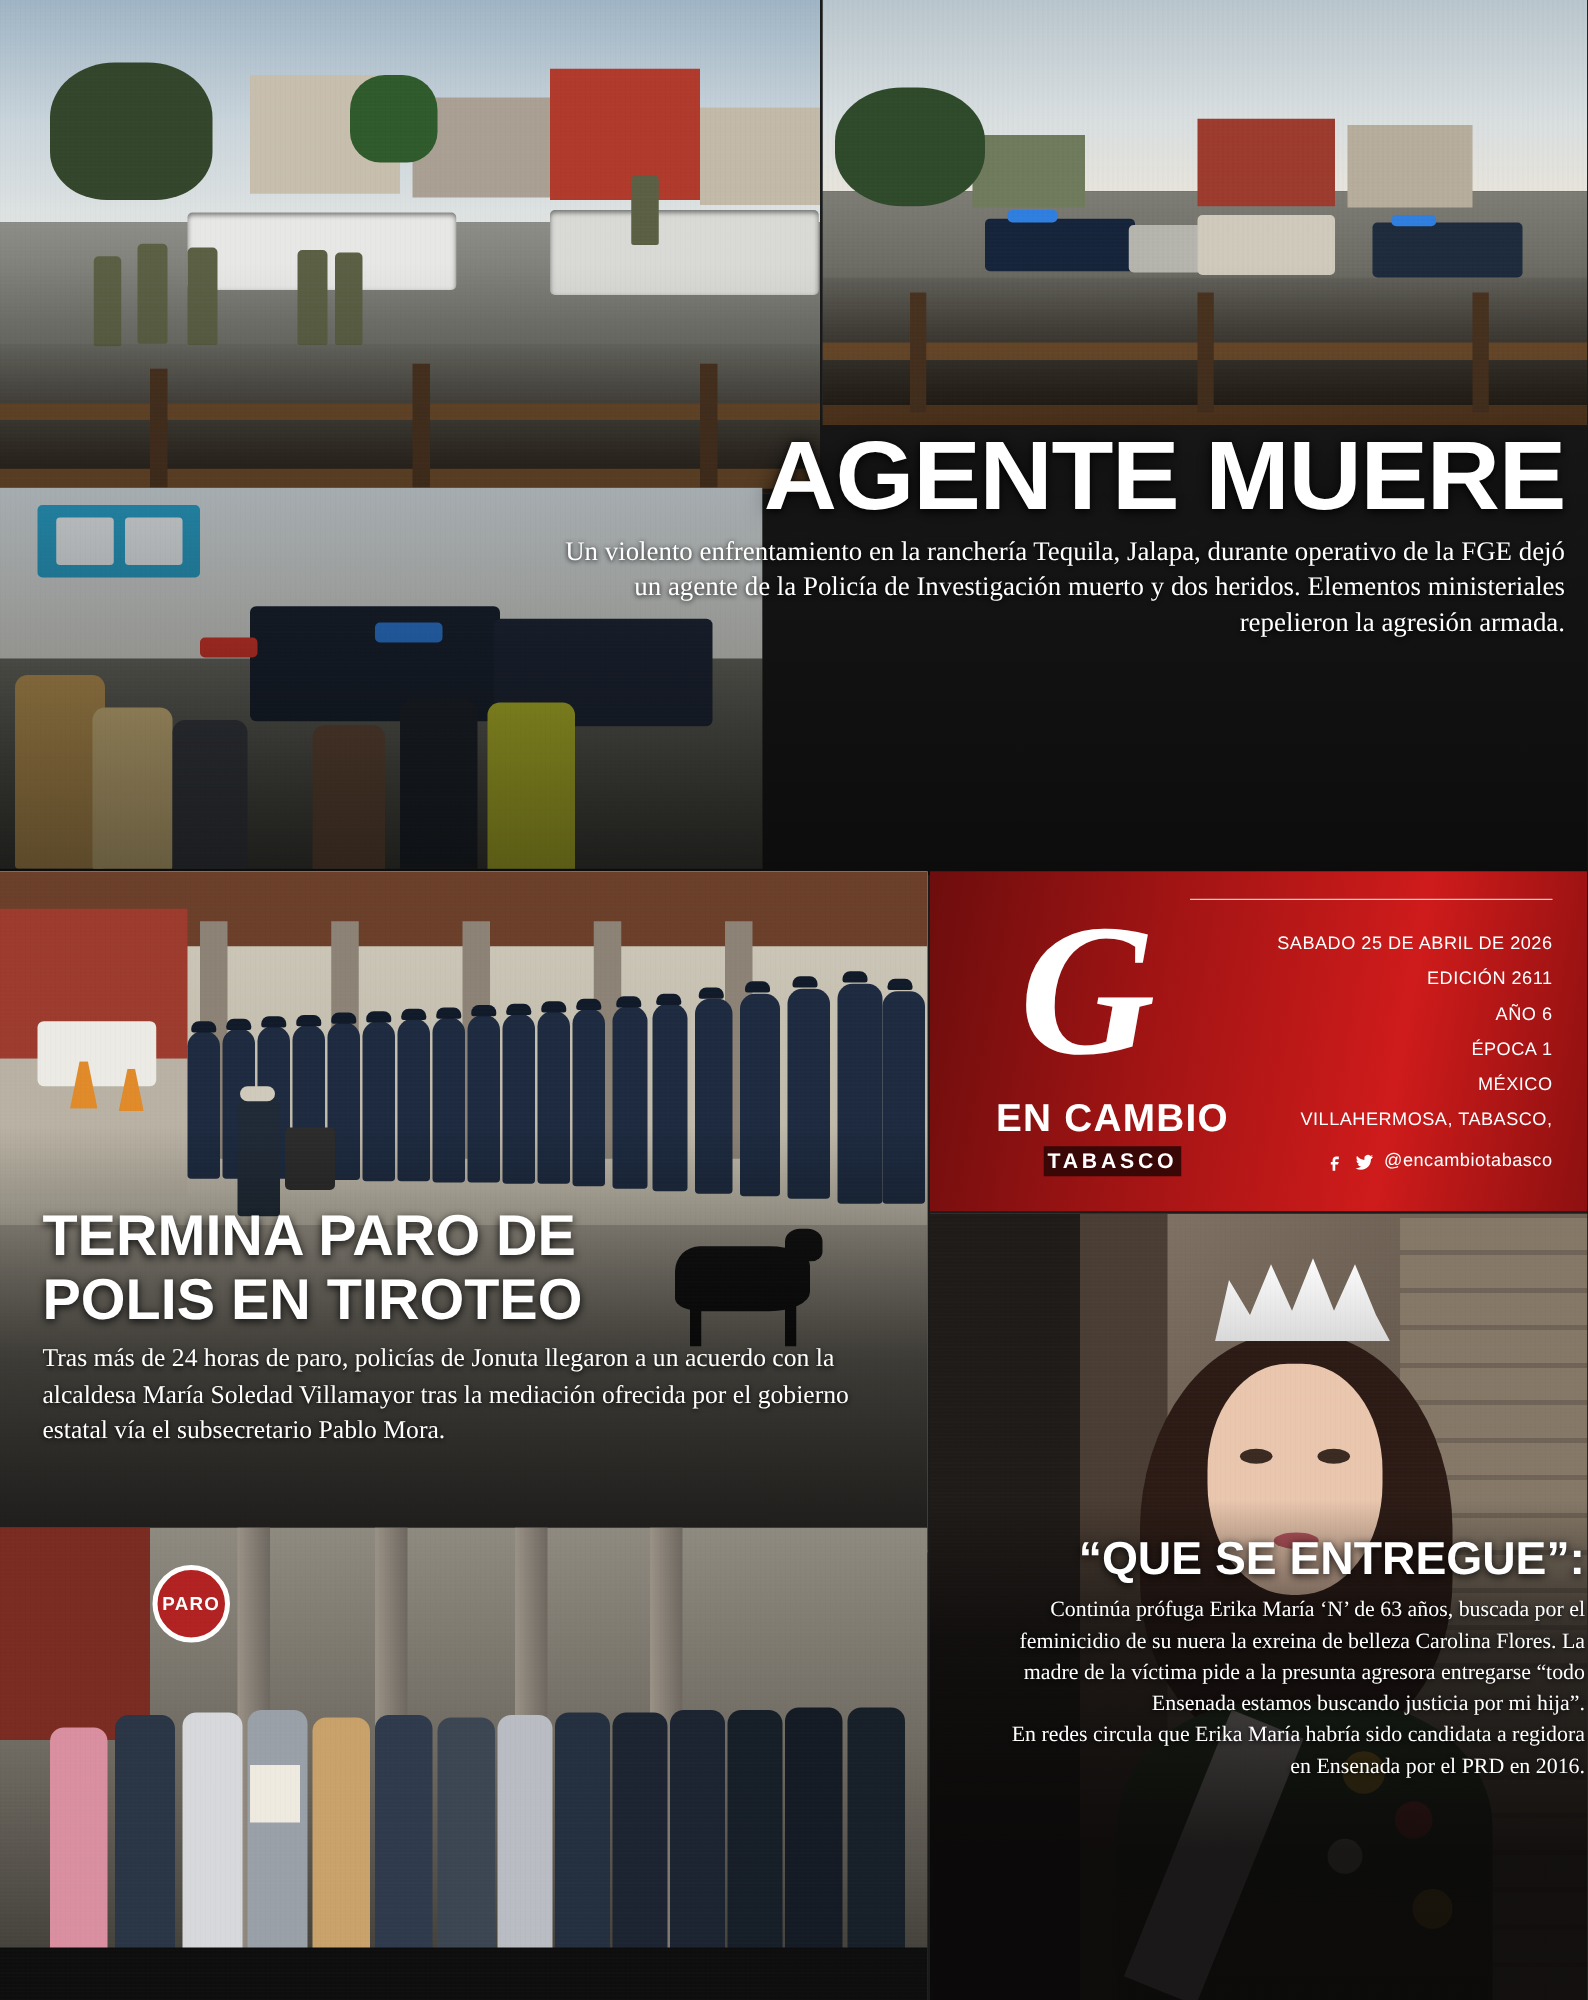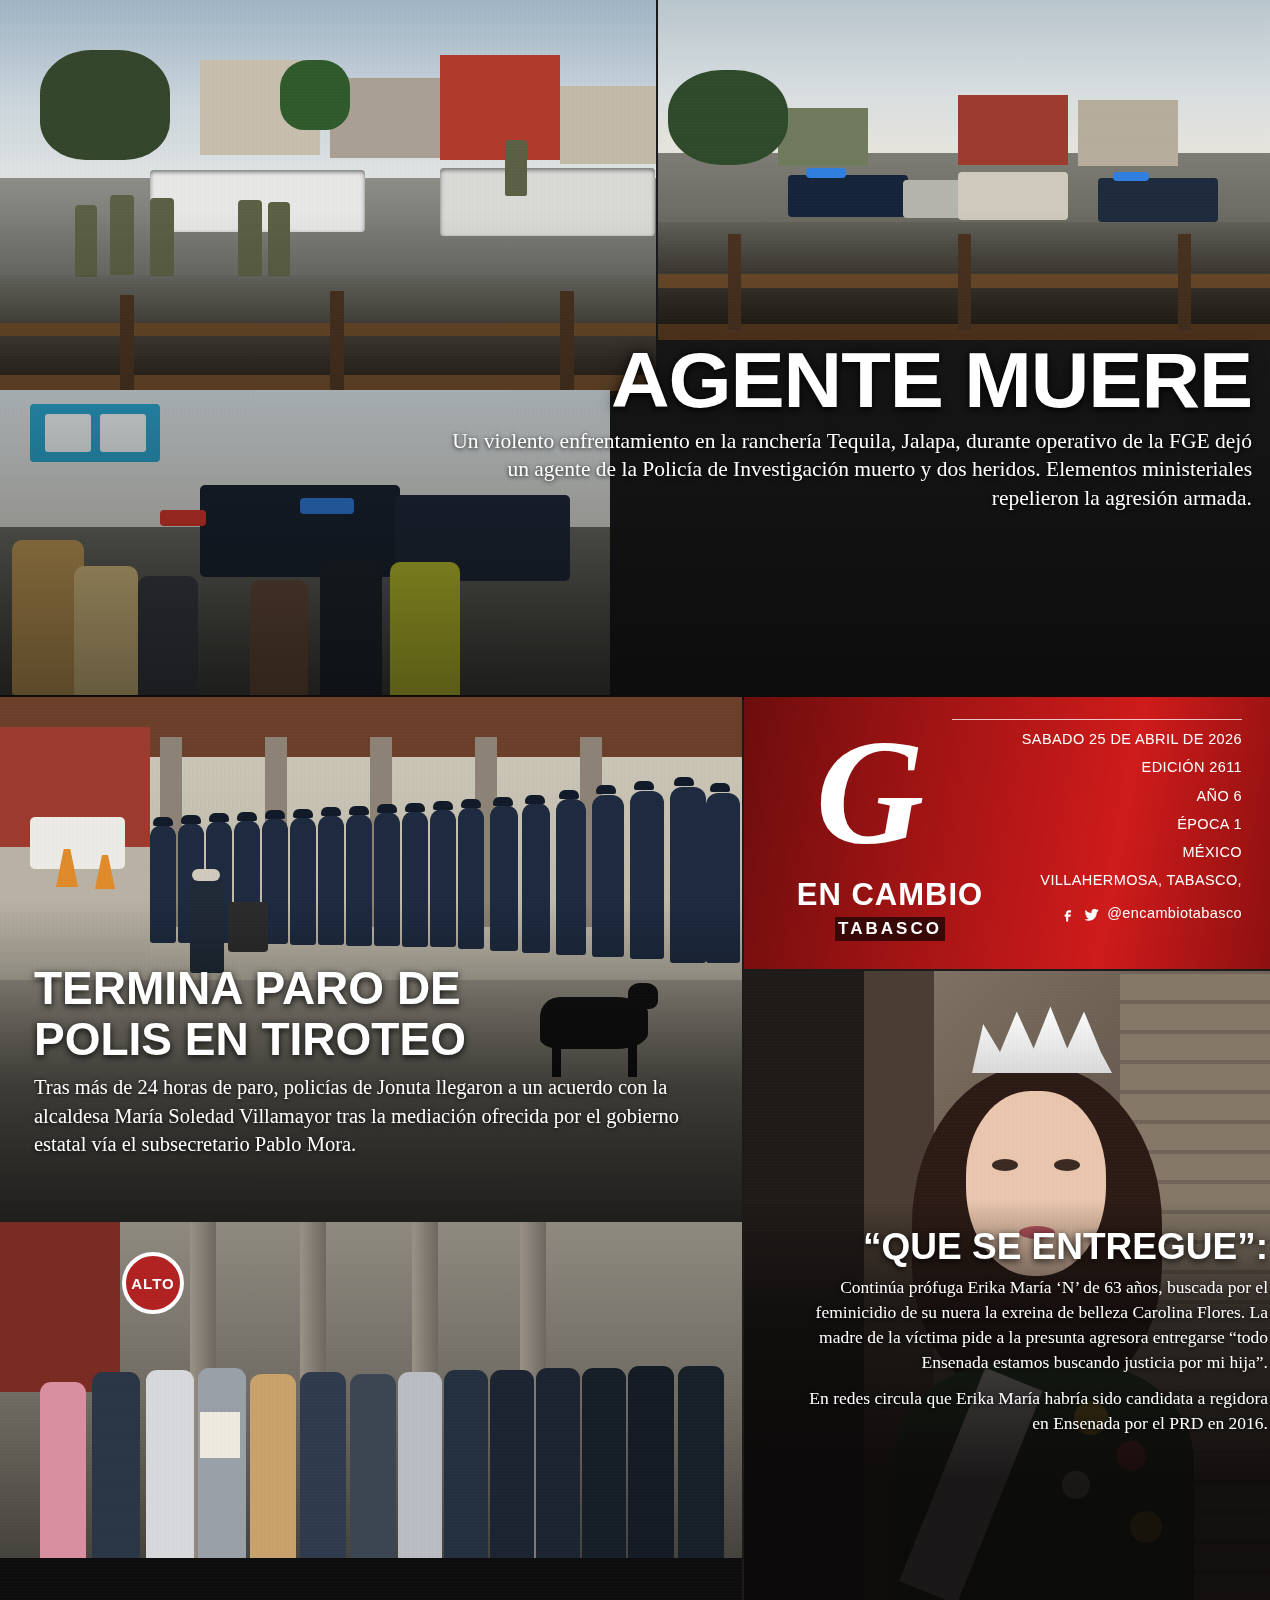--- a/index.html
+++ b/index.html
@@ -107,21 +107,21 @@
   }
   .masthead .brand{
     position:absolute;left:36px;top:180px;width:220px;text-align:center;
     font-family:"Liberation Sans",sans-serif;font-weight:bold;font-size:31px;letter-spacing:1px;
   }
   .masthead .brand .sub{
     display:block;margin:4px auto 0;background:#3a0707;color:#fff;width:110px;
     font-size:17px;letter-spacing:3px;padding:2px 0;
   }
   .mast-right{
-    position:absolute;right:28px;top:28px;width:290px;text-align:right;
+    position:absolute;right:28px;top:44px;width:290px;text-align:right;
     font-family:"Liberation Sans",sans-serif;font-size:14.5px;line-height:1.95;letter-spacing:.4px;
   }
   .mast-rule{position:absolute;right:28px;top:22px;width:290px;height:1px;background:rgba(255,255,255,.75);}
   .mast-social{display:flex;justify-content:flex-end;align-items:center;gap:7px;margin-top:4px;}
   .sicon{display:inline-block;width:17px;height:17px;}
 
   
   .jon-wrap{position:absolute;left:34px;color:#fff;text-shadow:0 2px 7px rgba(0,0,0,.9);}
   .jon-h1{font-family:"Liberation Sans",sans-serif;font-weight:bold;font-size:46px;line-height:1.0;}
   .jon-h2{font-family:"Liberation Sans",sans-serif;font-weight:bold;font-size:46px;line-height:1.05;margin-top:4px;}
@@ -294,21 +294,21 @@
     <div class="jon-body">Tras más de 24 horas de paro, policías de Jonuta llegaron a un acuerdo con la alcaldesa María Soledad Villamayor tras la mediación ofrecida por el gobierno estatal vía el subsecretario Pablo Mora.</div>
   </div>
 
   <div class="photo" id="ph-group" style="left:0;top:1222px;width:742px;height:378px;">
     <div class="wall"></div>
     <div class="pillar" style="left:190px;"></div>
     <div class="pillar" style="left:300px;"></div>
     <div class="pillar" style="left:412px;"></div>
     <div class="pillar" style="left:520px;"></div>
     <div style="position:absolute;left:0;top:0;width:120px;height:170px;background:#7a2b22;"></div>
-    <div class="stop" style="left:122px;top:30px;">ALTO</div>
+    <div class="stop" style="left:122px;top:30px;">PARO</div>
 
     <div class="p" style="left:40px;top:160px;width:46px;height:190px;background:#d98fa0;"></div>
     <div class="p" style="left:92px;top:150px;width:48px;height:200px;background:#2a3545;"></div>
     <div class="p" style="left:146px;top:148px;width:48px;height:202px;background:#d6d8dc;"></div>
     <div class="p" style="left:198px;top:146px;width:48px;height:204px;background:#9aa0a8;"></div>
     <div class="p" style="left:250px;top:152px;width:46px;height:198px;background:#c9a16a;"></div>
     <div class="p" style="left:300px;top:150px;width:46px;height:200px;background:#2f3b4c;"></div>
     <div class="p" style="left:350px;top:152px;width:46px;height:198px;background:#3c4653;"></div>
     <div class="p" style="left:398px;top:150px;width:44px;height:200px;background:#b9bcc2;"></div>
     <div class="p" style="left:444px;top:148px;width:44px;height:202px;background:#24303f;"></div>
@@ -369,16 +369,16 @@
     <div class="flower" style="left:372px;top:470px;width:30px;height:30px;background:#c4453c;"></div>
     <div class="flower" style="left:318px;top:500px;width:28px;height:28px;background:#e0e0d2;"></div>
     <div class="flower" style="left:386px;top:540px;width:32px;height:32px;background:#d4a62a;"></div>
     <div class="grain"></div>
     <div class="q-shade"></div>
   </div>
 
   <div class="q-wrap" style="top:1228px;width:500px;">
     <div class="q-h1">“QUE SE ENTREGUE”:</div>
     <div class="q-body">Continúa prófuga Erika María ‘N’ de 63 años, buscada por el feminicidio de su nuera la exreina de belleza Carolina Flores. La madre de la víctima pide a la presunta agresora entregarse “todo Ensenada estamos buscando justicia por mi hija”.</div>
-    <div class="q-body" style="margin-top:12px;">En redes circula que Erika María habría sido candidata a regidora en Ensenada por el PRD en 2016.</div>
+    <div class="q-body" style="margin-top:1px;">En redes circula que Erika María habría sido candidata a regidora en Ensenada por el PRD en 2016.</div>
   </div>
 
 </div>
 
 </body></html>

